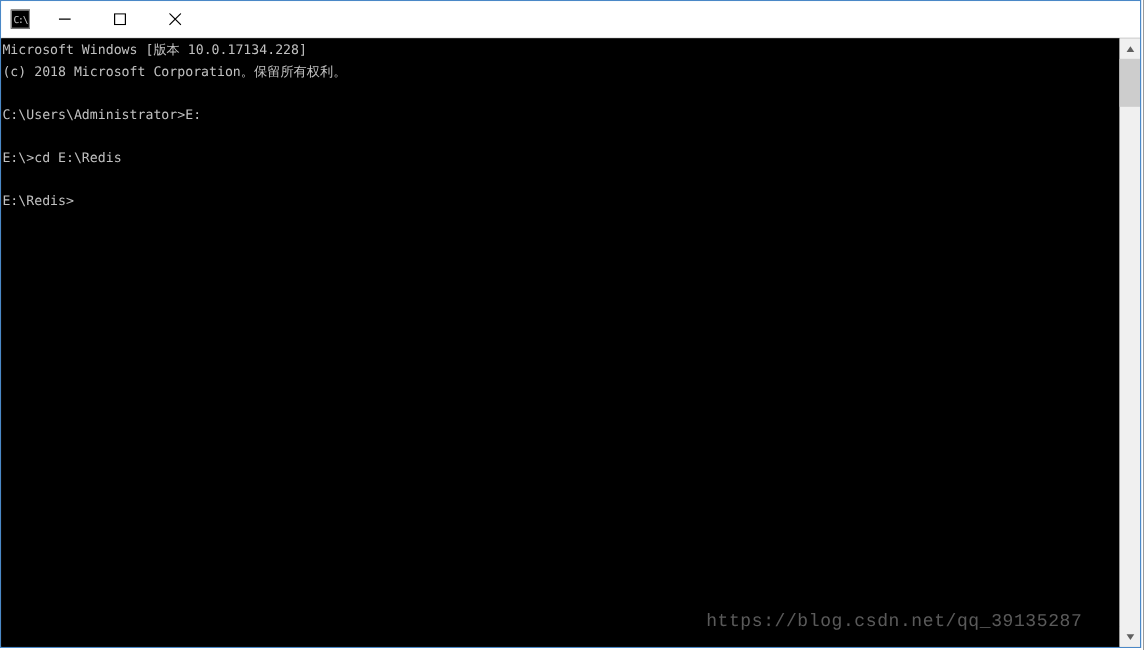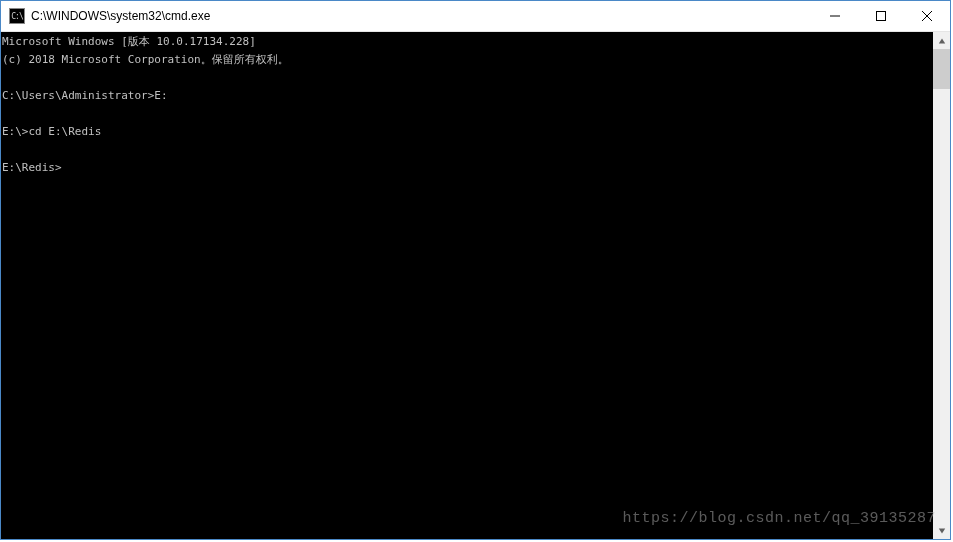--- a/index.html
+++ b/index.html
@@ -114,35 +114,34 @@
       top: 0;
       left: 0;
       right: 0;
       height: 40px;
       background: #cdcdcd;
       cursor: pointer;
     }
     .watermark {
       position: absolute;
       bottom: 12px;
-      right: 14px;
+      right: 48px;
       color: rgba(180,180,180,0.5);
       font-family: "Courier New", monospace;
       font-size: 15px;
       letter-spacing: 0.5px;
       pointer-events: none;
     }
   </style>
 </head>
 <body>
 
 <div class="window">
   <div class="titlebar">
     <div class="titlebar-icon">C:\</div>
-    <div class="titlebar-title">C:\WINDOWS\system32\cmd.exe</div>
     <div class="titlebar-controls">
       <div class="titlebar-btn">
         <svg viewBox="0 0 10 10">
             <line x1="0" y1="5" x2="10" y2="5" stroke="currentColor" stroke-width="1"></line>
           </svg>
       </div>
       <div class="titlebar-btn">
         <svg viewBox="0 0 10 10">
             <rect x="0.5" y="0.5" width="9" height="9" fill="none" stroke="currentColor" stroke-width="1"></rect>
           </svg>

